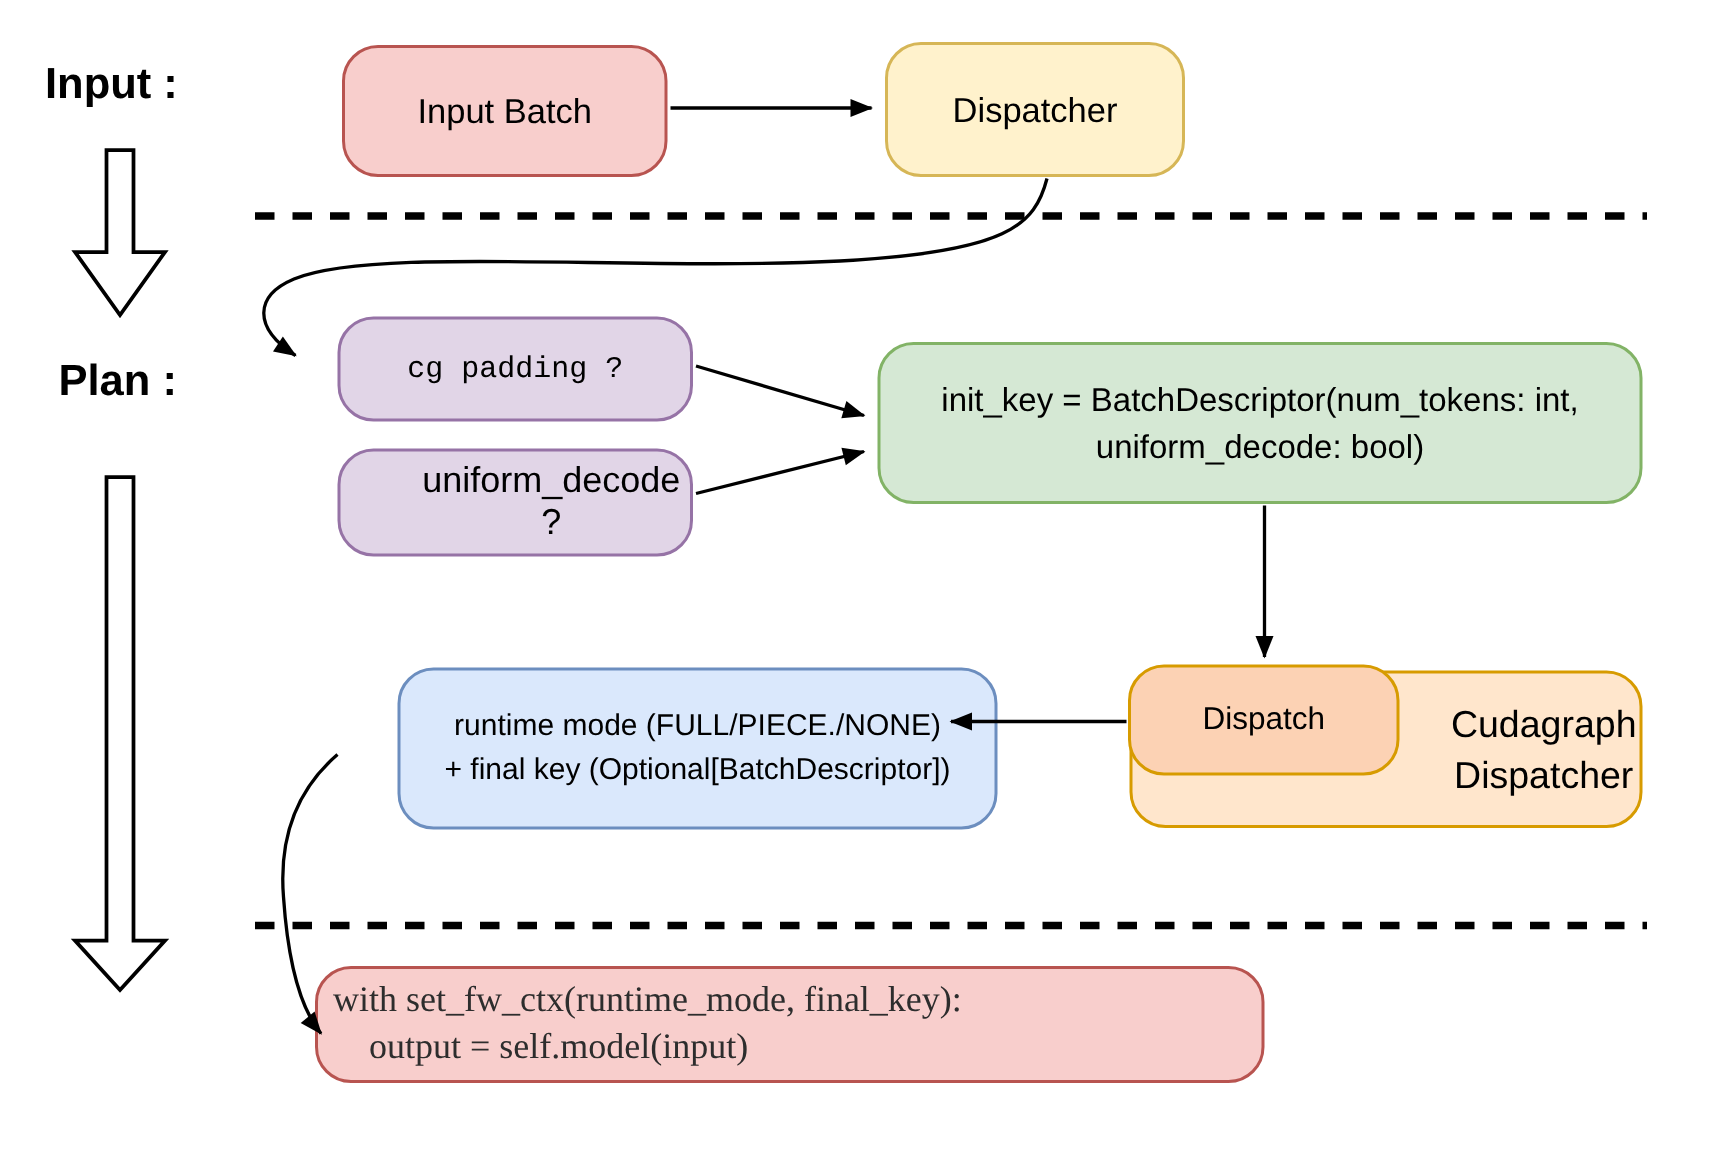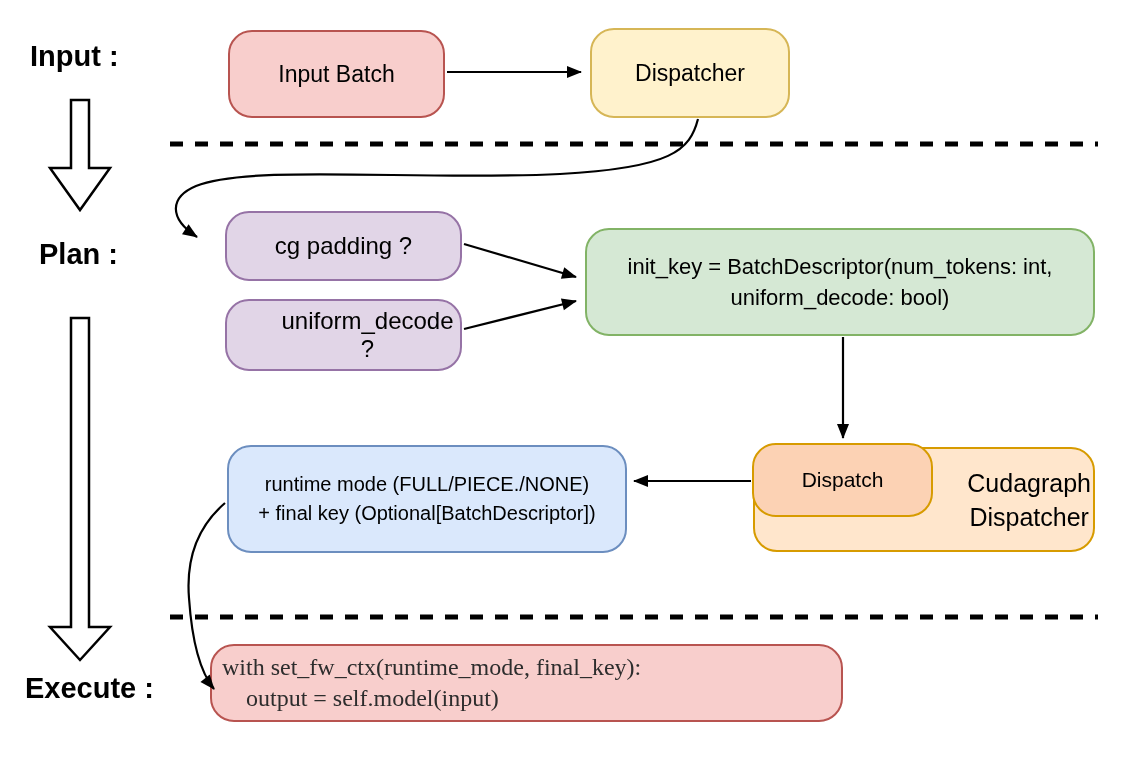--- a/index.html
+++ b/index.html
@@ -28,25 +28,25 @@
     box-sizing:border-box;
     color:#000;
   }
   .box-label{white-space:pre-line;}
   .red    {background:#f8cecc;border-color:#b85450;}
   .yellow {background:#fff2cc;border-color:#d6b656;}
   .purple {background:#e1d5e7;border-color:#9673a6;}
   .green  {background:#d5e8d4;border-color:#82b366;}
   .orange-outer{background:#ffe6cc;border-color:#d79b00;}
   .orange-inner{background:#fcd2b4;border-color:#d79b00;}
-  .blue   {background:#dae8fc;border-color:#6c8ebf;}
+  .blue   {background:#dae8fc;border-color:#6c8ebf;margin-left:38px;}
 
   #input-batch   {left:228px;top:30px;width:217px;height:88px;font-size:23px;z-index:2;}
   #preprocess    {left:590px;top:28px;width:200px;height:90px;font-size:23px;z-index:2;}
-  #cg-padding    {left:225px;top:211px;width:237px;height:70px;font-size:24px;z-index:2;}
+  #cg-padding    {left:225px;top:211px;width:237px;height:70px;font-size:20px;z-index:2;font-family:Liberation Mono, monospace;}
   #uniform-decode{left:225px;top:299px;width:237px;height:72px;font-size:24px;z-index:2;padding-left:48px;}
   #init-key      {left:585px;top:228px;width:510px;height:108px;font-size:22px;line-height:31px;z-index:2;}
   #dispatcher-outer{left:753px;top:447px;width:342px;height:105px;font-size:25px;line-height:34px;z-index:1;
                     justify-content:flex-end;padding-right:2px;}
   #dispatch-inner{left:752px;top:443px;width:181px;height:74px;font-size:21px;z-index:3;align-items:center;}
   #runtime-mode  {left:227px;top:445px;width:400px;height:108px;font-size:20px;line-height:29px;z-index:2;}
   #execute-code  {left:210px;top:644px;width:633px;height:78px;z-index:2;
                   font-family:Liberation Serif, serif;font-size:24px;line-height:31px;
                   justify-content:flex-start;text-align:left;color:#2d2d2d;}
   #execute-code .box-label{white-space:pre;padding-left:10px;}
@@ -56,21 +56,20 @@
     z-index:5;pointer-events:none;
   }
 </style>
 </head>
 <body>
 
 <div class="canvas">
 
   <div class="stage-label" style="left:30px;top:40px;">Input :</div>
   <div class="stage-label" style="left:39px;top:238px;">Plan :</div>
-  <div class="stage-label" style="left:25px;top:672px;">Execute :</div>
 
   <div class="box red" id="input-batch">
     <span class="box-label">Input Batch</span>
   </div>
 
   <div class="box yellow" id="preprocess">
     <span class="box-label">Dispatcher</span>
   </div>
 
   <div class="box purple" id="cg-padding">

